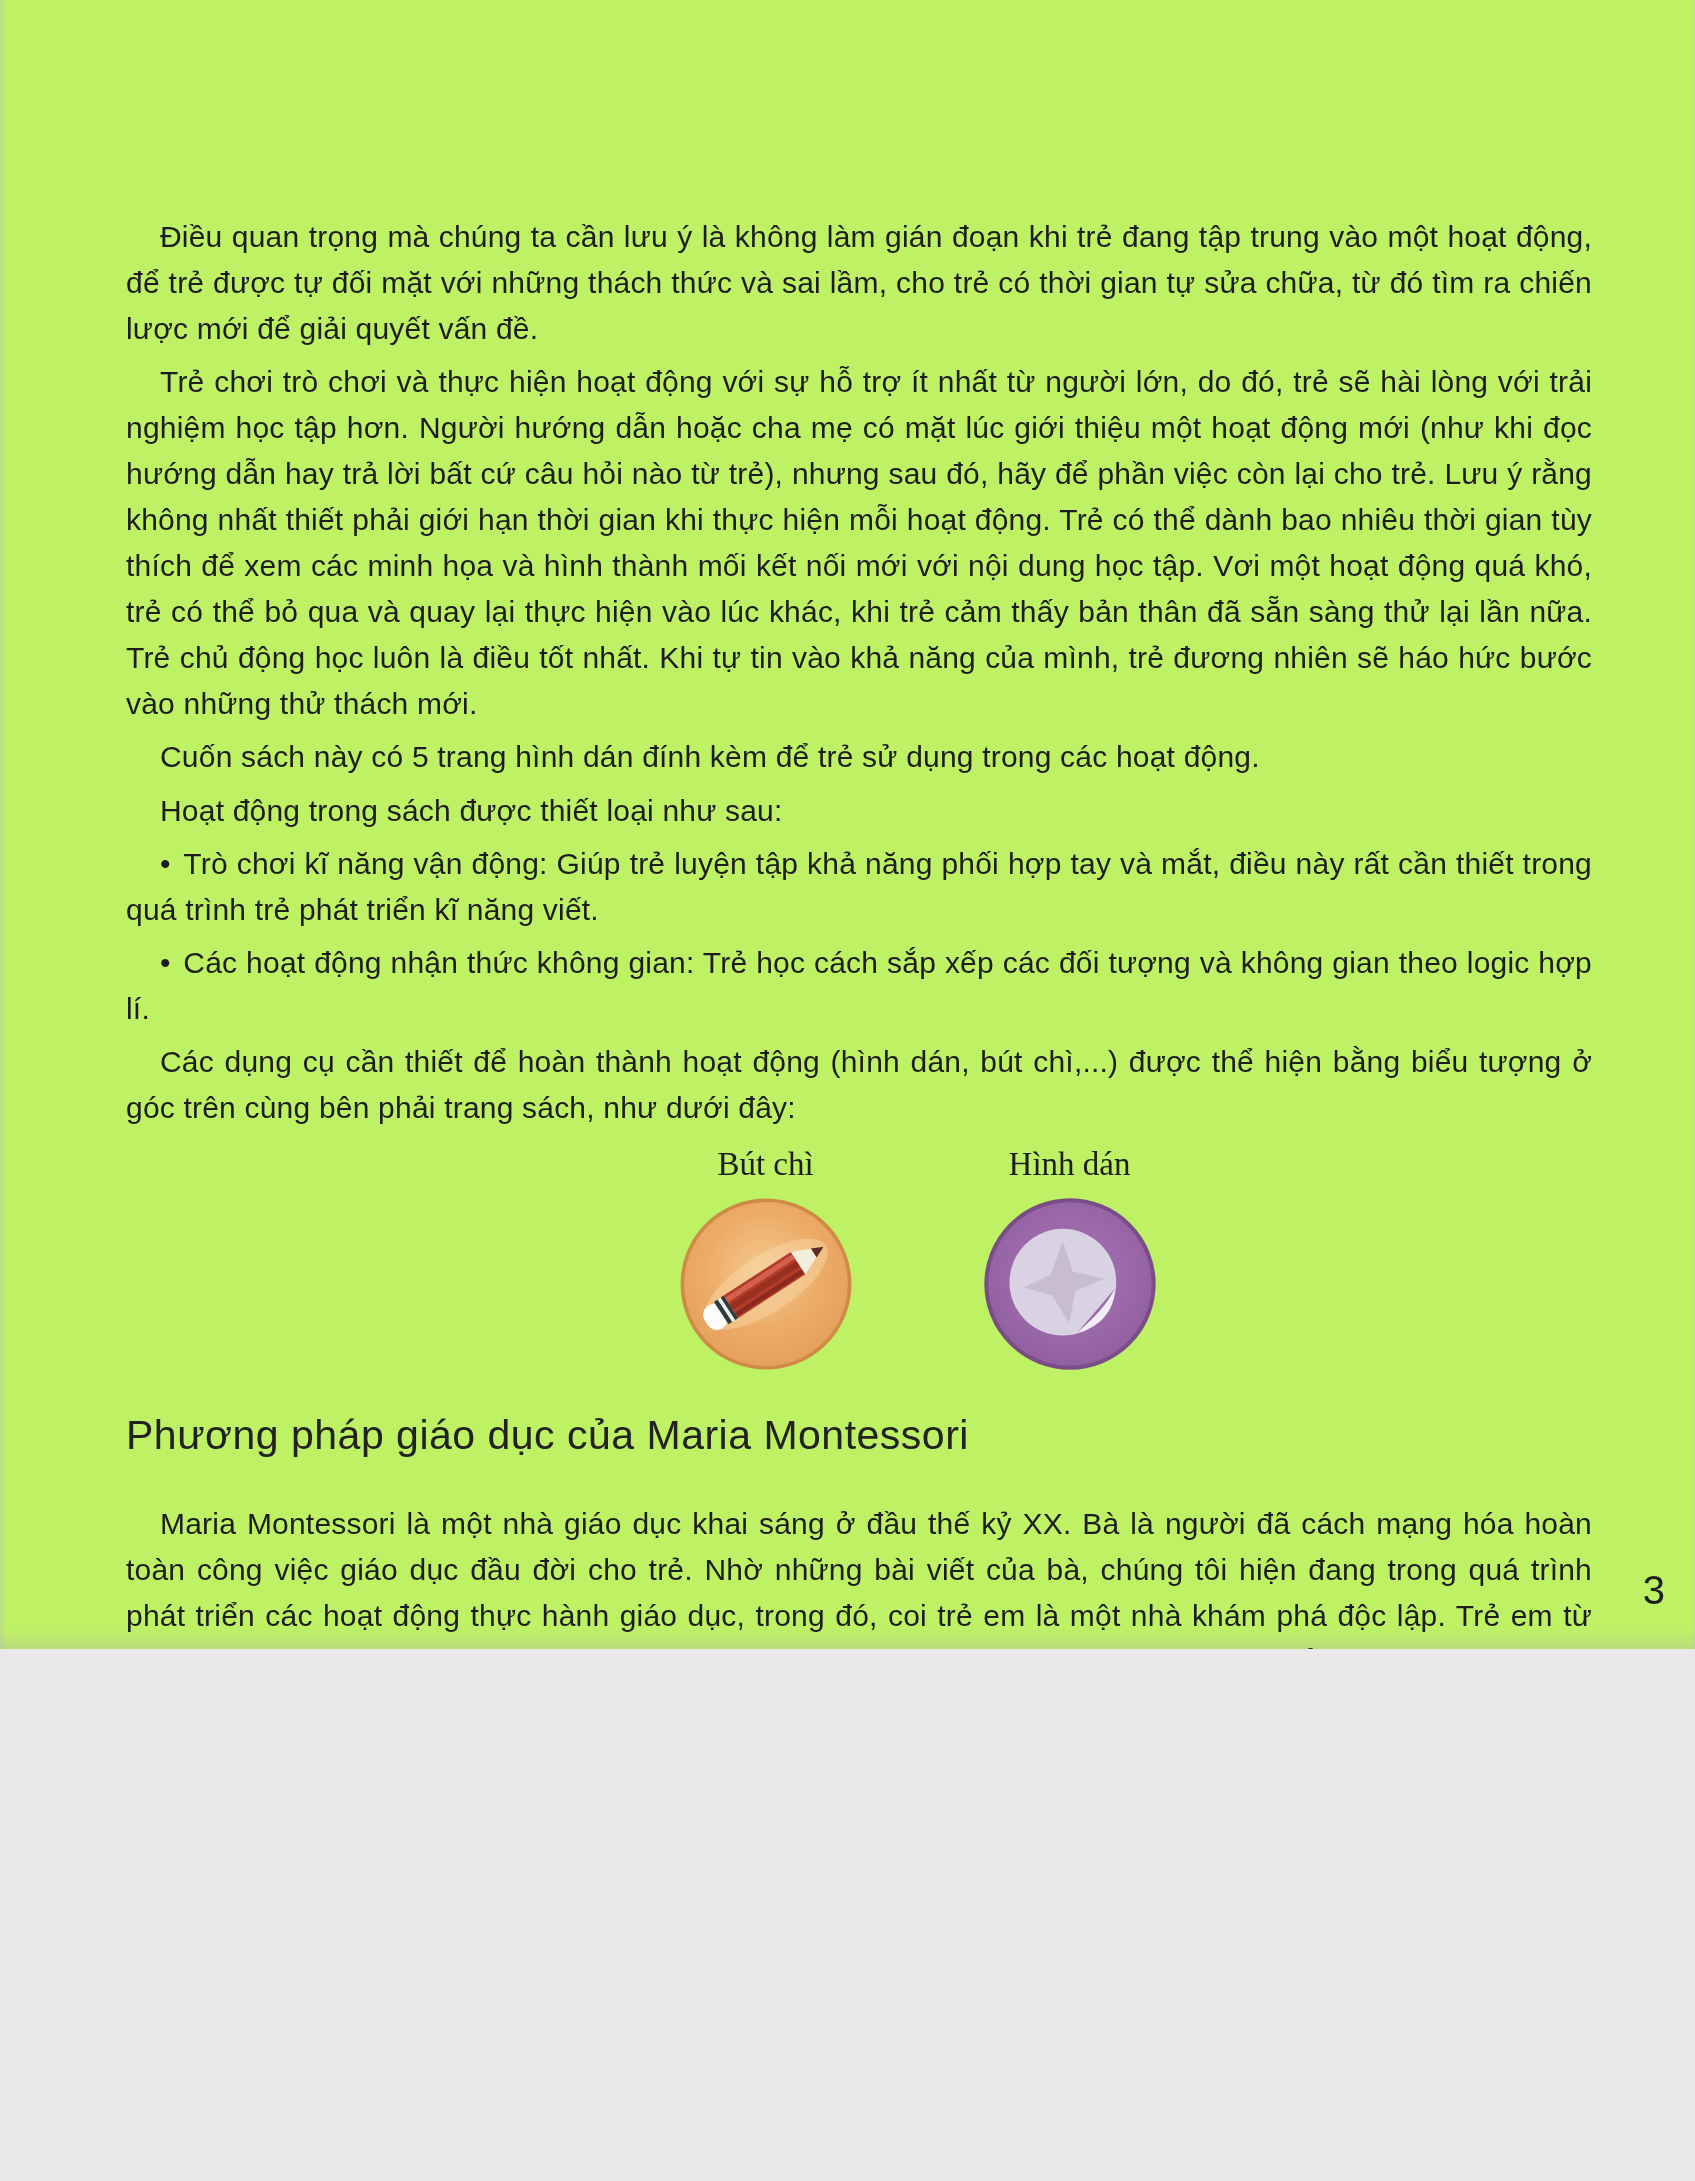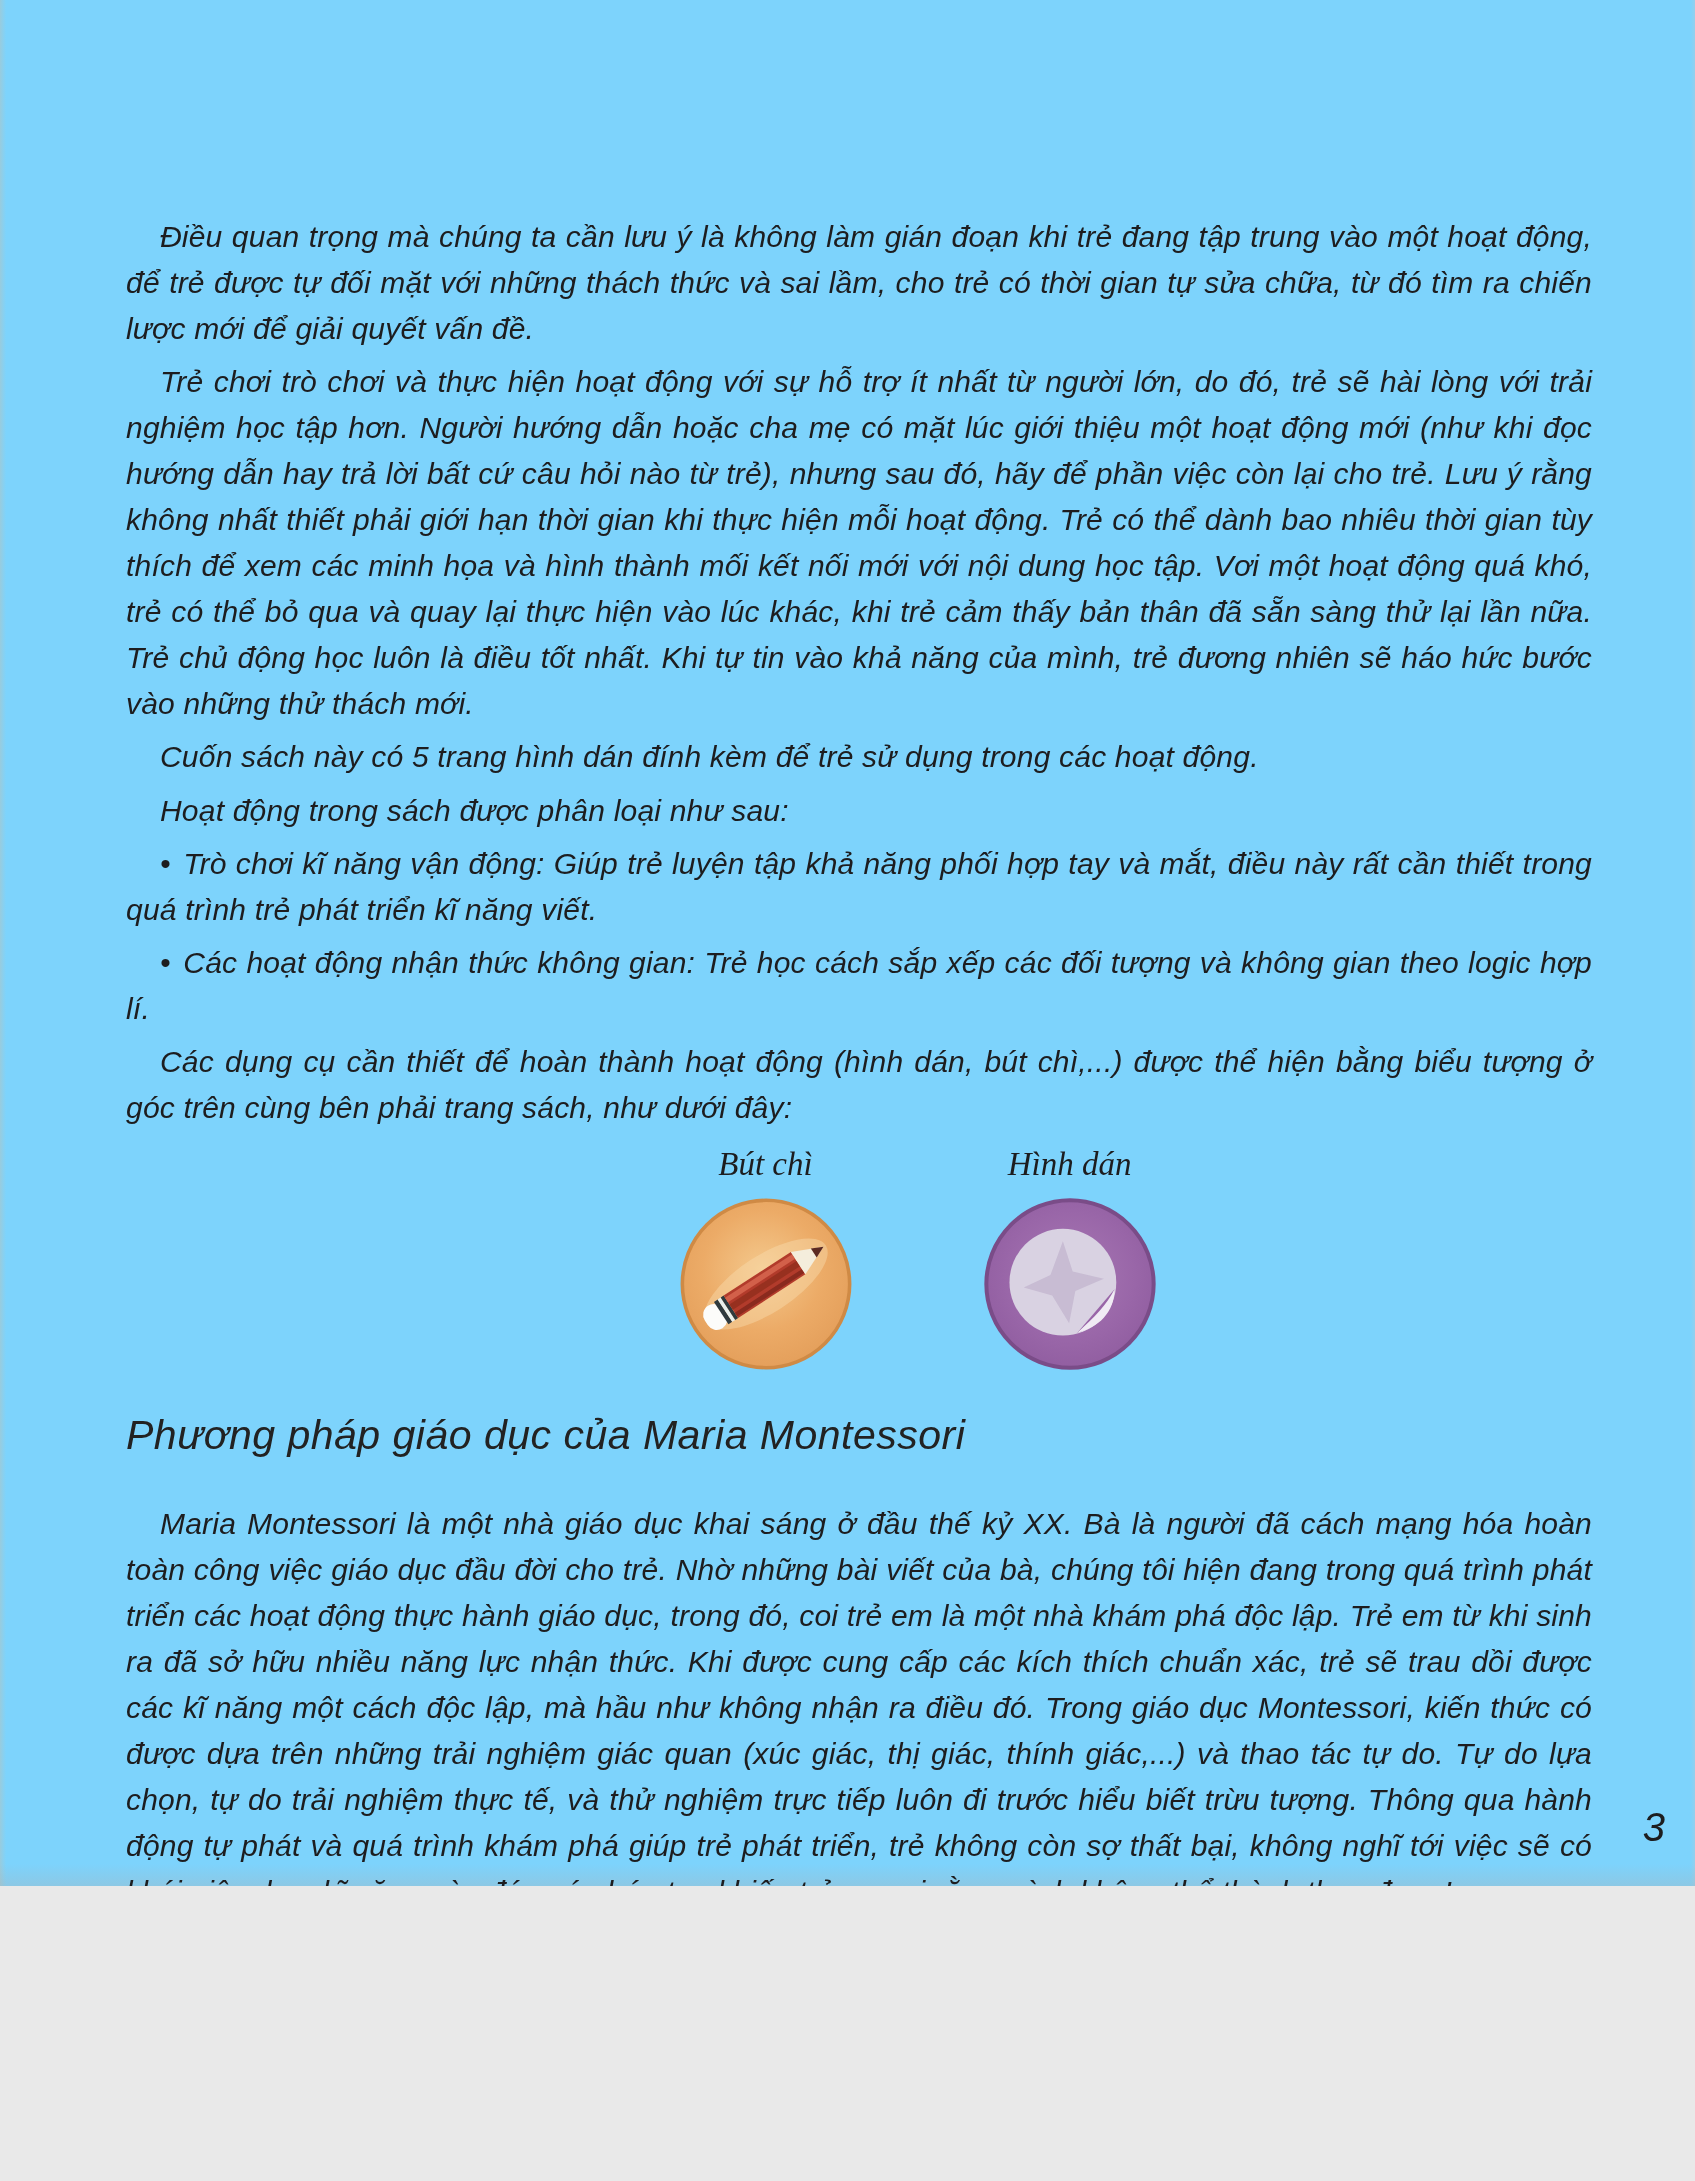--- a/index.html
+++ b/index.html
@@ -1,23 +1,22 @@
 <!DOCTYPE html>
 <html lang="vi" style="font-size:14.4px"><head>
 <meta charset="utf-8">
 <style>
   html,body{margin:0;padding:0;background:#e9e9e9;}
   .page{
     position:relative;
-    width:1696px;height:1886px;
-    background:#7dd3fc;
+    width:1696px;height:1649px;
+    background:#bef264;
     overflow:hidden;
     font-family:"Liberation Sans", sans-serif;
     color:#1d1d1f;
-    font-style:italic;
   }
   
   .edge-left{position:absolute;left:0;top:0;bottom:0;width:6.3px;
     background:linear-gradient(to right, rgba(186,194,184,.45), rgba(186,194,184,0));}
   .edge-right{position:absolute;right:0;top:0;bottom:0;width:5.4px;
     background:linear-gradient(to left, rgba(200,200,200,.38), rgba(200,200,200,0));}
   .edge-bottom{position:absolute;left:0;right:0;bottom:0;height:21.6px;
     background:linear-gradient(to top, rgba(175,175,175,.30), rgba(175,175,175,0));}
 
   .content{
@@ -75,21 +74,21 @@
 
 <div class="page">
   <div class="edge-left"></div>
   <div class="edge-right"></div>
   <div class="edge-bottom"></div>
 
   <div class="content">
     <p class="para">Điều quan trọng mà chúng ta cần lưu ý là không làm gián đoạn khi trẻ đang tập trung vào một hoạt động, để trẻ được tự đối mặt với những thách thức và sai lầm, cho trẻ có thời gian tự sửa chữa, từ đó tìm ra chiến lược mới để giải quyết vấn đề.</p>
     <p class="para">Trẻ chơi trò chơi và thực hiện hoạt động với sự hỗ trợ ít nhất từ người lớn, do đó, trẻ sẽ hài lòng với trải nghiệm học tập hơn. Người hướng dẫn hoặc cha mẹ có mặt lúc giới thiệu một hoạt động mới (như khi đọc hướng dẫn hay trả lời bất cứ câu hỏi nào từ trẻ), nhưng sau đó, hãy để phần việc còn lại cho trẻ. Lưu ý rằng không nhất thiết phải giới hạn thời gian khi thực hiện mỗi hoạt động. Trẻ có thể dành bao nhiêu thời gian tùy thích để xem các minh họa và hình thành mối kết nối mới với nội dung học tập. Vơi một hoạt động quá khó, trẻ có thể bỏ qua và quay lại thực hiện vào lúc khác, khi trẻ cảm thấy bản thân đã sẵn sàng thử lại lần nữa. Trẻ chủ động học luôn là điều tốt nhất. Khi tự tin vào khả năng của mình, trẻ đương nhiên sẽ háo hức bước vào những thử thách mới.</p>
     <p class="para">Cuốn sách này có 5 trang hình dán đính kèm để trẻ sử dụng trong các hoạt động.</p>
-    <p class="para">Hoạt động trong sách được phân loại như sau:</p>
+    <p class="para">Hoạt động trong sách được thiết loại như sau:</p>
 
     <p class="para"><span class="bullet-dot">•</span><span>Trò chơi kĩ năng vận động: Giúp trẻ luyện tập khả năng phối hợp tay và mắt, điều này rất cần thiết trong quá trình trẻ phát triển kĩ năng viết.</span></p>
     <p class="para"><span class="bullet-dot">•</span><span>Các hoạt động nhận thức không gian: Trẻ học cách sắp xếp các đối tượng và không gian theo logic hợp lí.</span></p>
 
     <p class="para">Các dụng cụ cần thiết để hoàn thành hoạt động (hình dán, bút chì,...) được thể hiện bằng biểu tượng ở góc trên cùng bên phải trang sách, như dưới đây:</p>
 
     <div class="legend">
       <div class="legend-item">
         <div class="legend-label">Bút chì</div>
         <svg class="legend-icon" viewBox="0 0 200 200" xmlns="http://www.w3.org/2000/svg">

